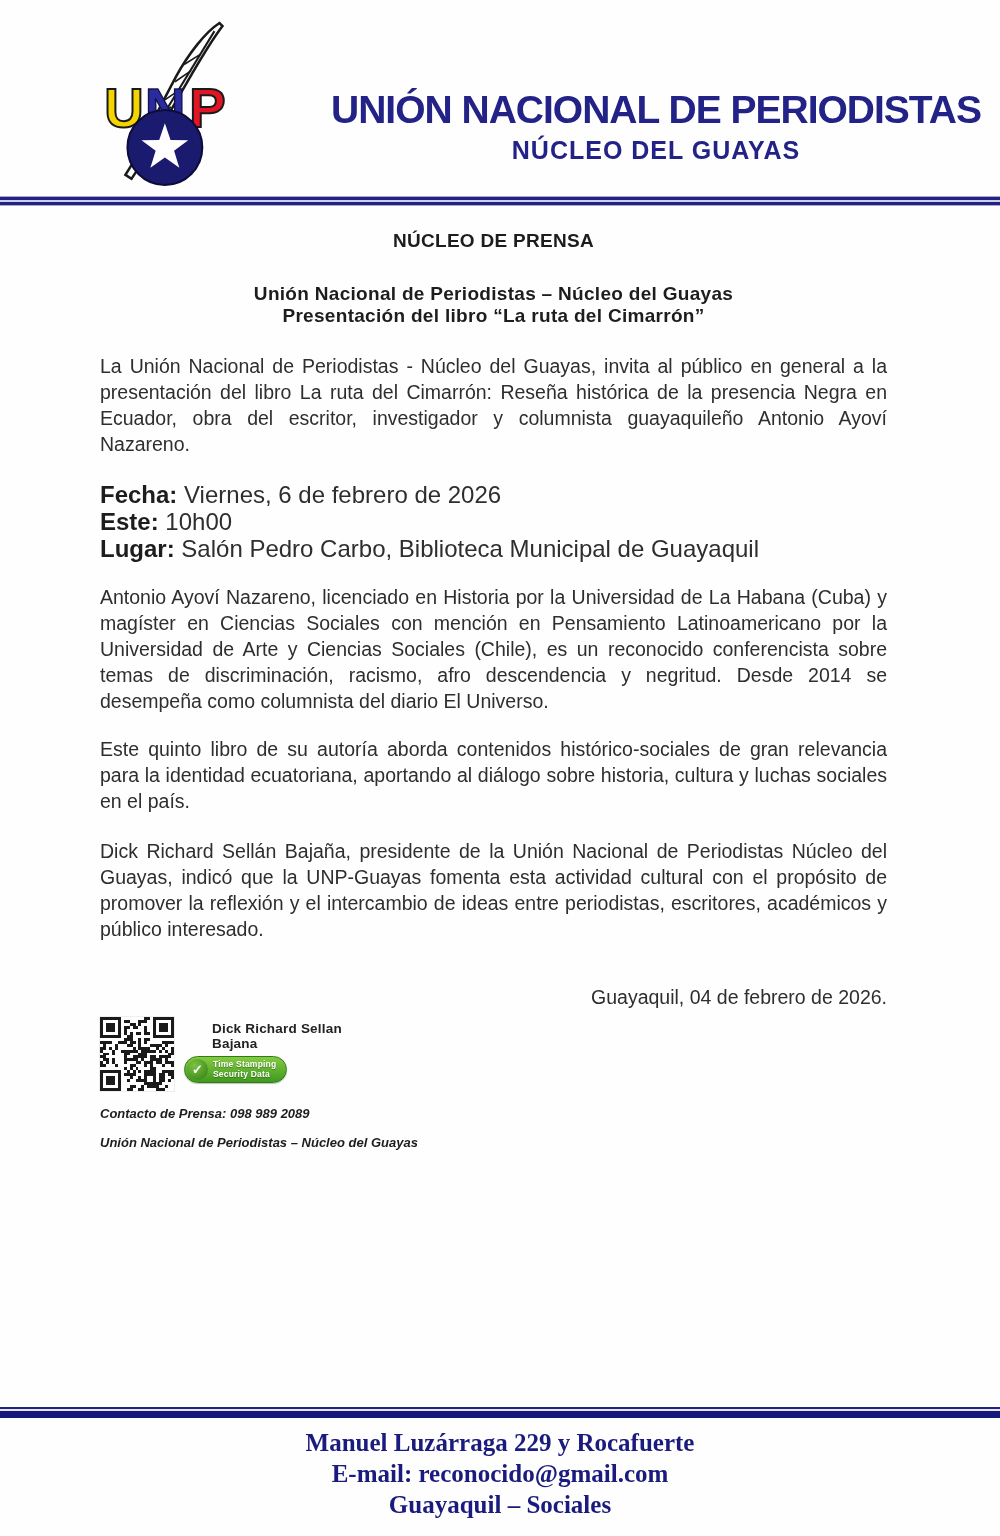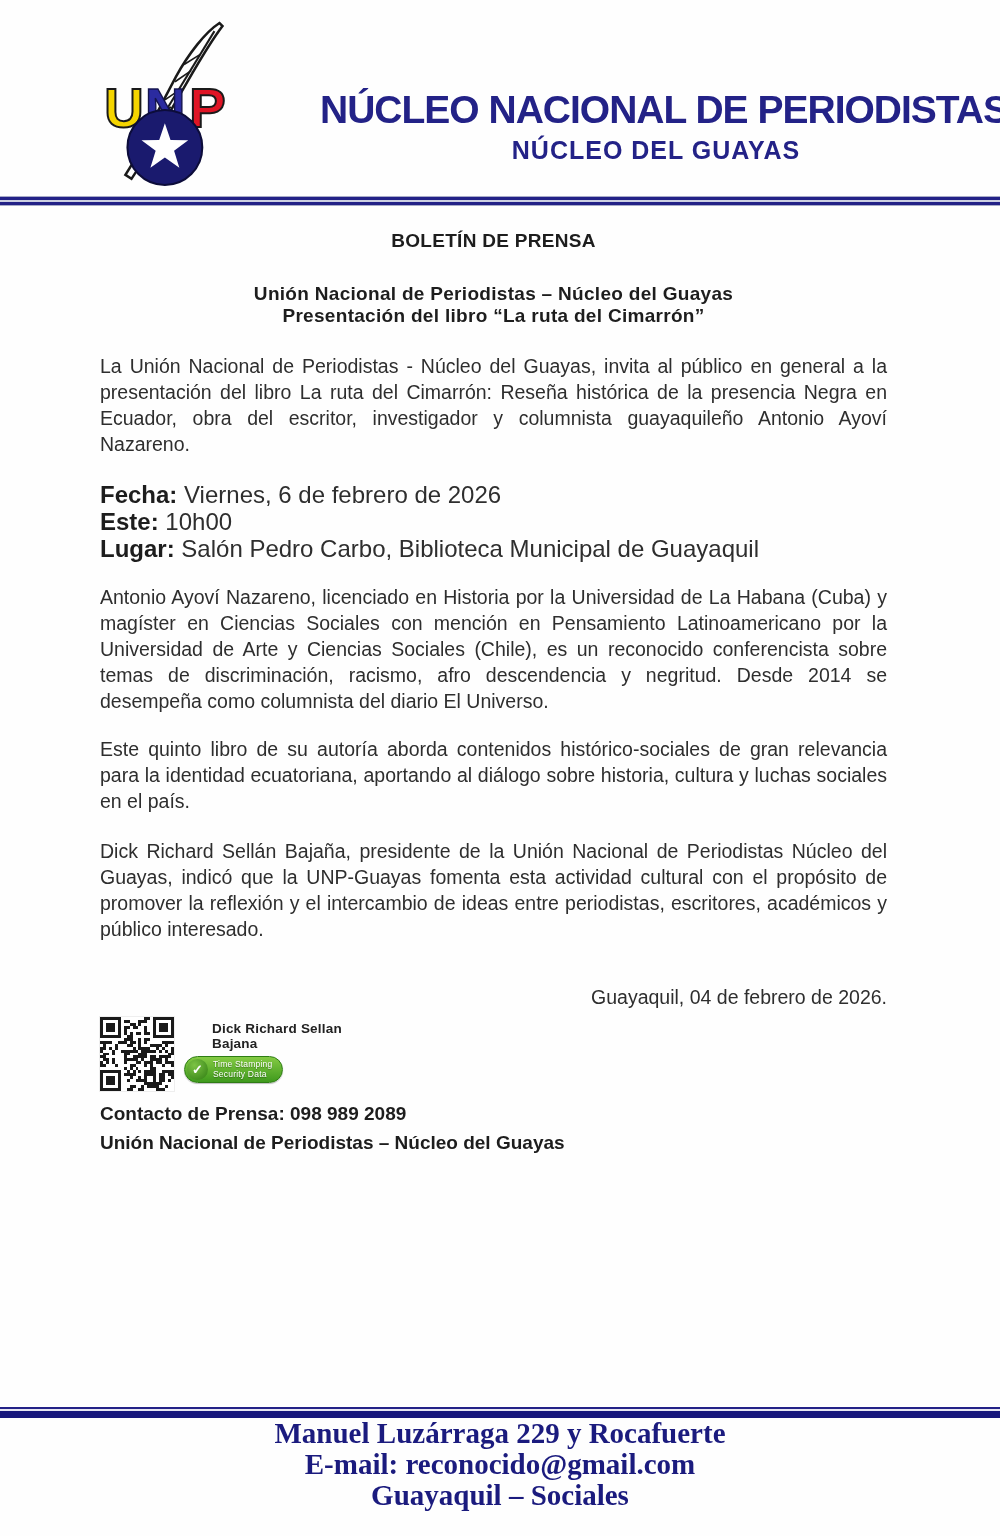--- a/index.html
+++ b/index.html
@@ -45,30 +45,30 @@
     display:inline-flex;align-items:center;margin-top:5px;
     background:linear-gradient(to bottom,#84ca43,#3f9a1d);
     border:1px solid #2e7d14;border-radius:14px;
     padding:2px 10px 2px 2px;box-shadow:0 1px 1px rgba(0,0,0,.25);
   }
   .badge-check{
     width:21px;height:21px;border-radius:50%;
     background:radial-gradient(circle at 35% 30%,#7cc344,#2f7d12);
     color:#fff;font-size:13px;font-weight:bold;line-height:21px;text-align:center;flex:0 0 auto;
   }
-  .badge-lines{margin-left:5px;color:#fff;font-size:8.5px;font-weight:normal;line-height:9.5px;
+  .badge-lines{margin-left:5px;color:#fff;font-size:8.5px;font-weight:bold;line-height:9.5px;
     text-shadow:0 1px 1px rgba(0,0,0,.35);letter-spacing:.2px;}
-  .contact{margin-top:4px;font-size:19px;font-weight:bold;color:#1d1d1d;line-height:29px;}
+  .contact{margin-top:4px;font-size:13px;font-weight:bold;color:#1d1d1d;line-height:29px;font-style:italic;}
   
   .footer{position:absolute;left:0;top:1406px;width:100%;}
   .footer-sep{height:12px;
     background:linear-gradient(to bottom,
       #fff 0 1px,#232287 1px 3px,#e6e6f2 3px 5px,#17177c 5px 12px);}
-  .footer-text{text-align:center;font-family:"Liberation Serif",serif;
-    font-weight:bold;font-size:29px;color:#1b1b7e;line-height:31px;}
+  .footer-text{margin-top:9px;text-align:center;font-family:"Liberation Serif",serif;
+    font-weight:bold;font-size:25px;color:#1b1b7e;line-height:31px;}
 </style>
 </head>
 <body>
 
 <div class="page">
 
   <div class="header">
     <svg class="logo" viewBox="0 0 150 170" aria-hidden="true">
 
       <g>
@@ -82,28 +82,28 @@
       <text x="44" y="108" font-family="Liberation Sans,sans-serif" font-size="56" font-weight="900" fill="#2b2ba0" stroke="#14144d" stroke-width="1.4">N</text>
       <text x="88" y="106" font-family="Liberation Sans,sans-serif" font-size="54" font-weight="900" fill="#e01525" stroke="#1a1a1a" stroke-width="2">P</text>
 
       <g>
         <circle cx="64" cy="126" r="37" fill="#1a1a6e" stroke="#0c0c3a" stroke-width="2"></circle>
         <polygon points="64,102 69.6,118.6 87.1,118.8 73.1,129.3 78.3,146 64,136 49.7,146 54.9,129.3 40.9,118.8 58.4,118.6" fill="#ffffff"></polygon>
       </g>
     </svg>
 
     <div class="org-title">
-      <div class="org-name">NÚCLEO NACIONAL DE PERIODISTAS</div>
+      <div class="org-name">UNIÓN NACIONAL DE PERIODISTAS</div>
       <div class="org-subtitle">NÚCLEO DEL GUAYAS</div>
     </div>
   </div>
   <div class="header-sep"></div>
 
   <div class="main">
-    <h1 class="doc-title">BOLETÍN DE PRENSA</h1>
+    <h1 class="doc-title">NÚCLEO DE PRENSA</h1>
     <h2 class="doc-subtitle">Unión Nacional de Periodistas – Núcleo del Guayas</h2>
     <h2 class="doc-subject">Presentación del libro “La ruta del Cimarrón”</h2>
 
     <p class="para">La Unión Nacional de Periodistas - Núcleo del Guayas, invita al público en general a la presentación del libro La ruta del Cimarrón: Reseña histórica de la presencia Negra en Ecuador, obra del escritor, investigador y columnista guayaquileño Antonio Ayoví Nazareno.</p>
 
     <div class="meta">
       <div>
         <b>Fecha:</b>
         <span>Viernes, 6 de febrero de 2026</span>
       </div>

